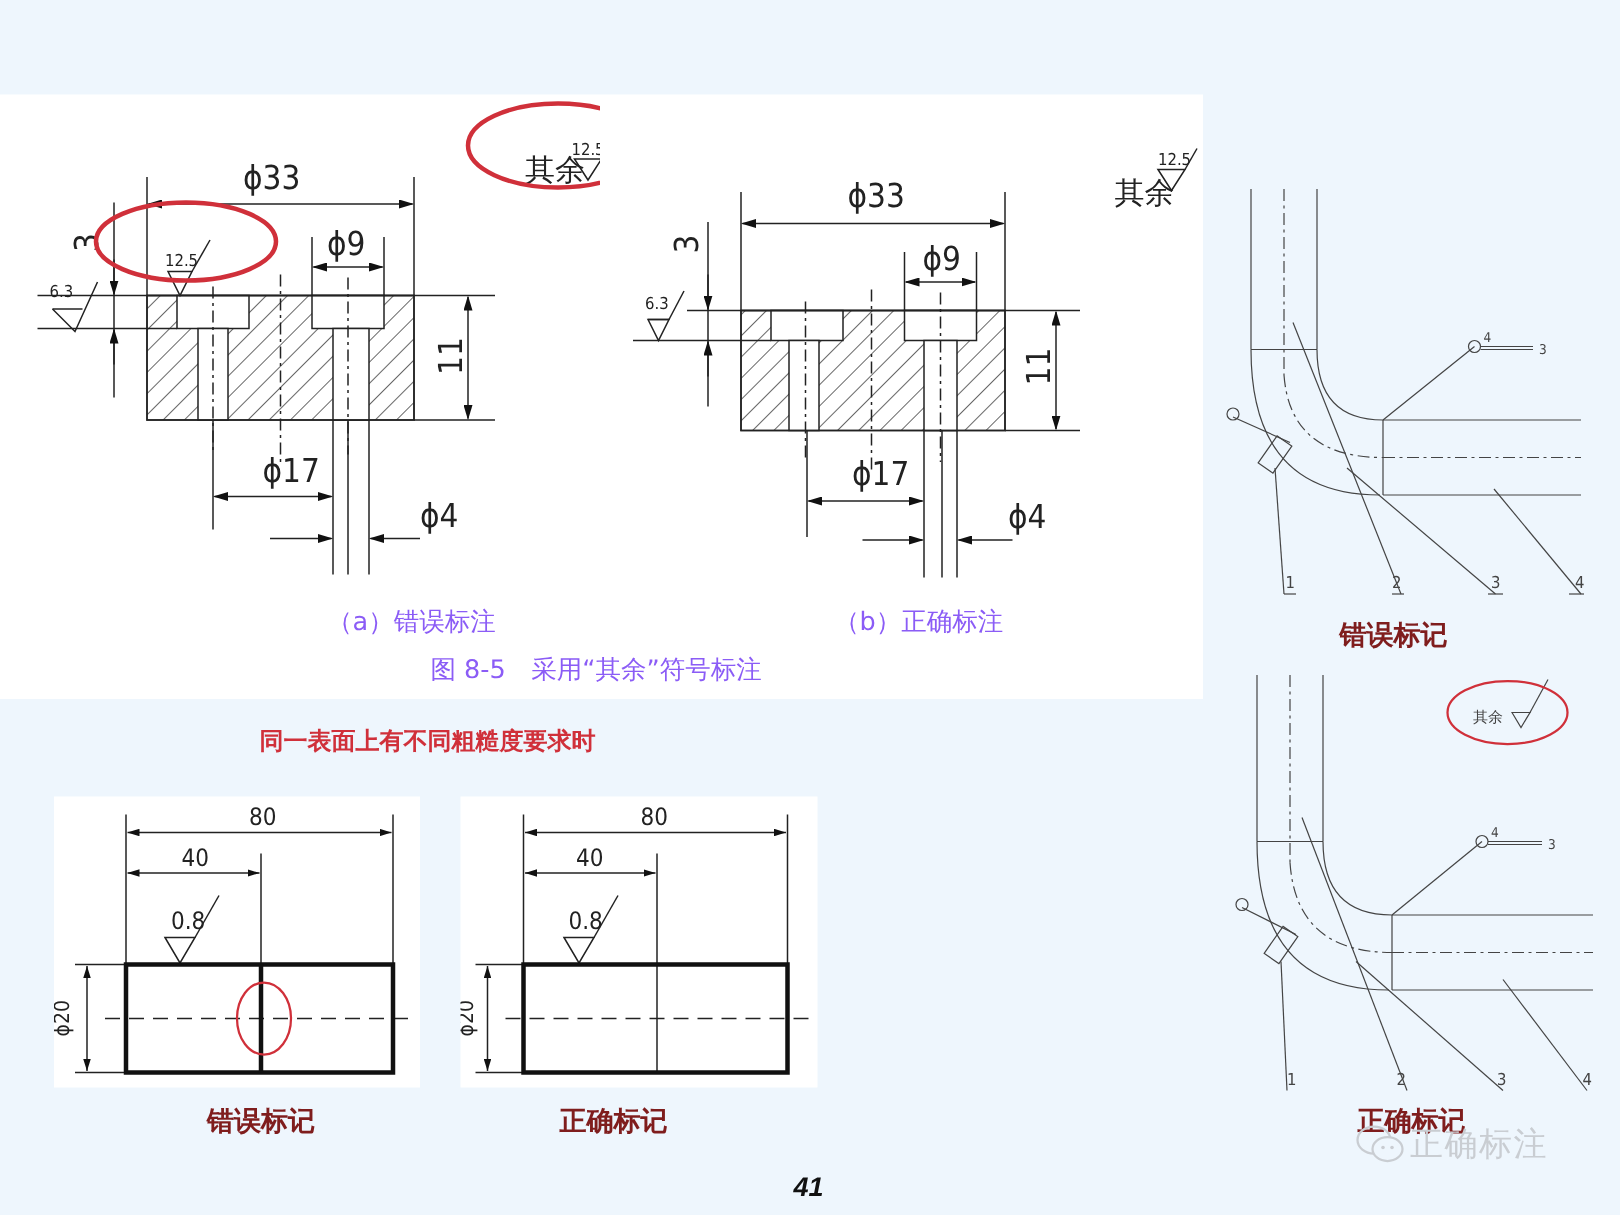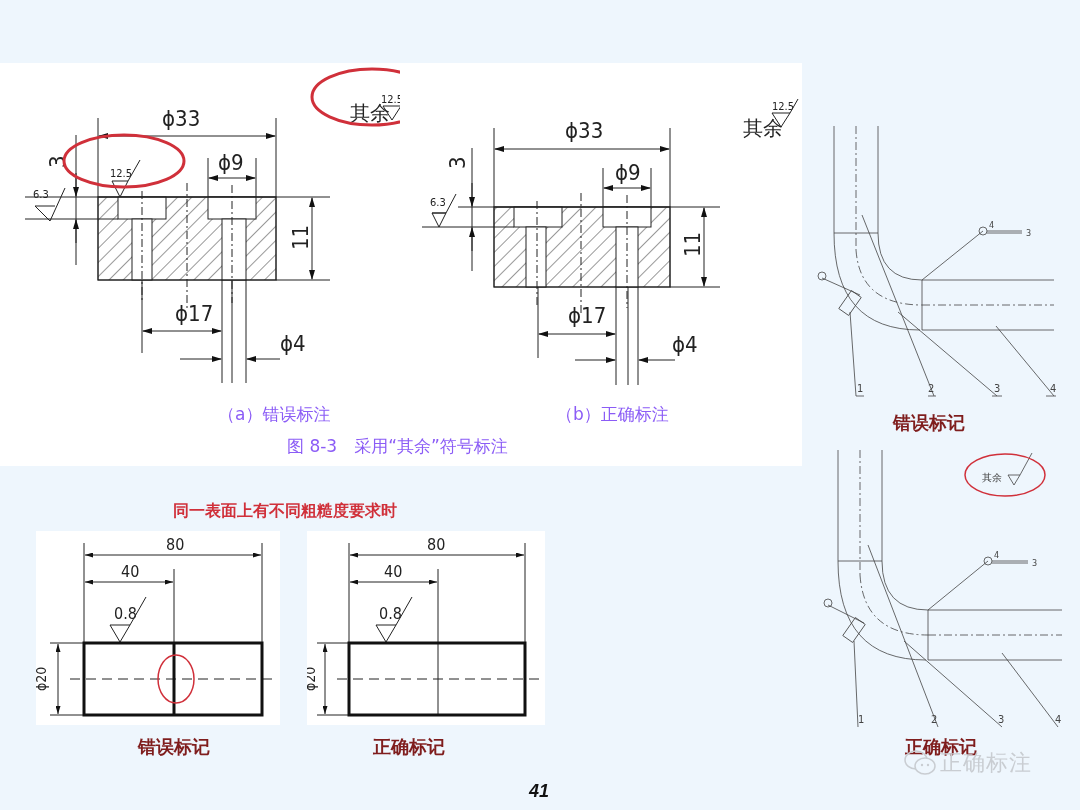--- a/index.html
+++ b/index.html
@@ -145,23 +145,23 @@
     <text x="50" y="105" transform="rotate(-90 58 98)">3</text>
     <text x="282" y="192" transform="rotate(-90 292 184)">11</text>
     <text x="30" y="143" font-size="11">6.3</text>
     <text x="343" y="72" font-size="20">其余</text>
     <text x="372" y="47" font-size="11">12.5</text>
   </g>
 </svg>
 
 <div class="cap" style="left:218px;top:403px;font-size:17px;">（a）错误标注</div>
 <div class="cap" style="left:515px;top:403px;font-size:17px;margin-left:41px;">（b）正确标注</div>
-<div class="cap" style="left:287px;top:435px;font-size:17px;">图 8-3　采用“其余”符号标注</div>
-
-<div class="red-title" style="left:173px;top:501px;">同一表面上有不同粗糙度要求时</div>
+<div class="cap" style="left:287px;top:435px;font-size:17px;">图 8-5　采用“其余”符号标注</div>
+
+<div class="red-title" style="left:173px;top:484px;">同一表面上有不同粗糙度要求时</div>
 
 <div class="panel" style="left:36px;top:531px;width:244px;height:194px;"></div>
 <svg class="abs" style="left:36px;top:531px;" width="244" height="194" viewBox="0 0 244 194">
   <defs>
     <marker id="arr3" markerWidth="8" markerHeight="5" refX="8" refY="2.5" orient="auto-start-reverse">
       <path d="M0,0 L8,2.5 L0,5 z" fill="#111"></path>
     </marker>
   </defs>
   <g stroke="#222" stroke-width="1" fill="none">
     <line x1="48" y1="12" x2="48" y2="112"></line>

